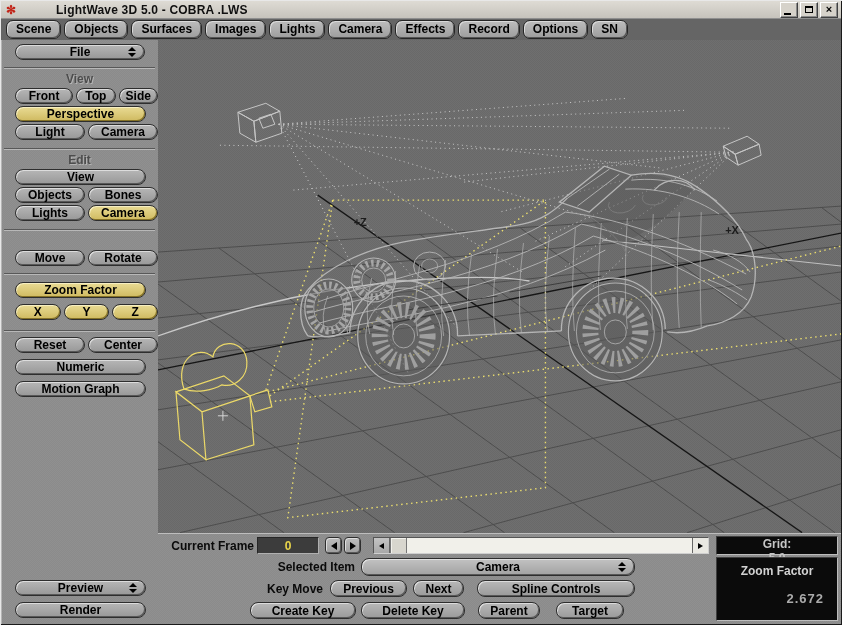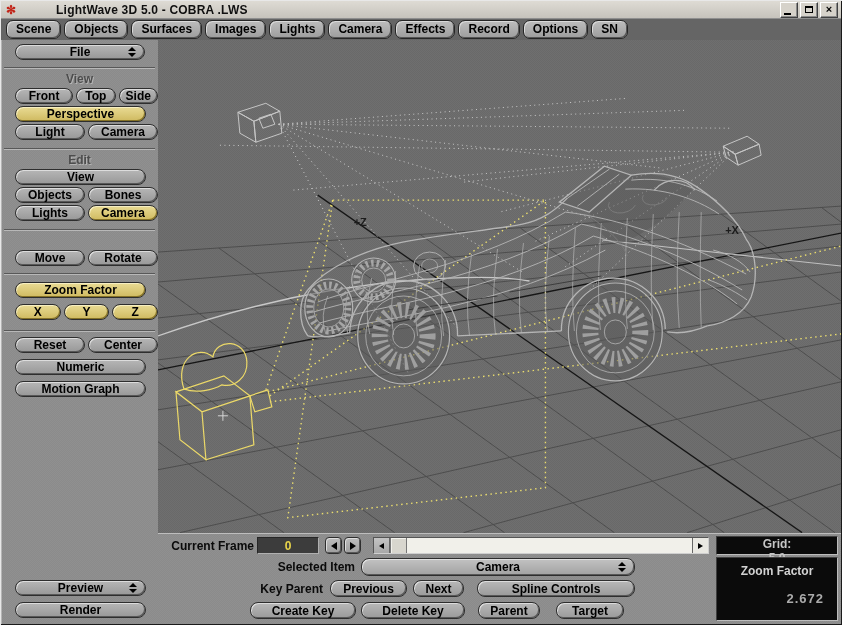--- a/index.html
+++ b/index.html
@@ -336,21 +336,21 @@
       <span class="popup-arrows" style="top:3px">
           <i class="pa-up"></i>
           <i class="pa-down"></i>
         </span>
     </div>
     <div class="blackpanel zoompanel">
       <div class="zp-title">Zoom Factor</div>
       <div class="zp-value">2.672</div>
     </div>
 
-    <div class="blabel" style="left:40px;top:49px;width:125px">Key Parent</div>
+    <div class="blabel" style="left:40px;top:49px;width:125px">Key Move</div>
     <div class="bbtn" style="left:172px;top:47px;width:77px">Previous</div>
     <div class="bbtn" style="left:255px;top:47px;width:51px">Next</div>
     <div class="bbtn" style="left:319px;top:47px;width:158px">Spline Controls</div>
 
     <div class="bbtn" style="left:92px;top:69px;width:106px">Create Key</div>
     <div class="bbtn" style="left:203px;top:69px;width:104px">Delete Key</div>
     <div class="bbtn" style="left:320px;top:69px;width:62px">Parent</div>
     <div class="bbtn" style="left:398px;top:69px;width:68px">Target</div>
   </div>
 

